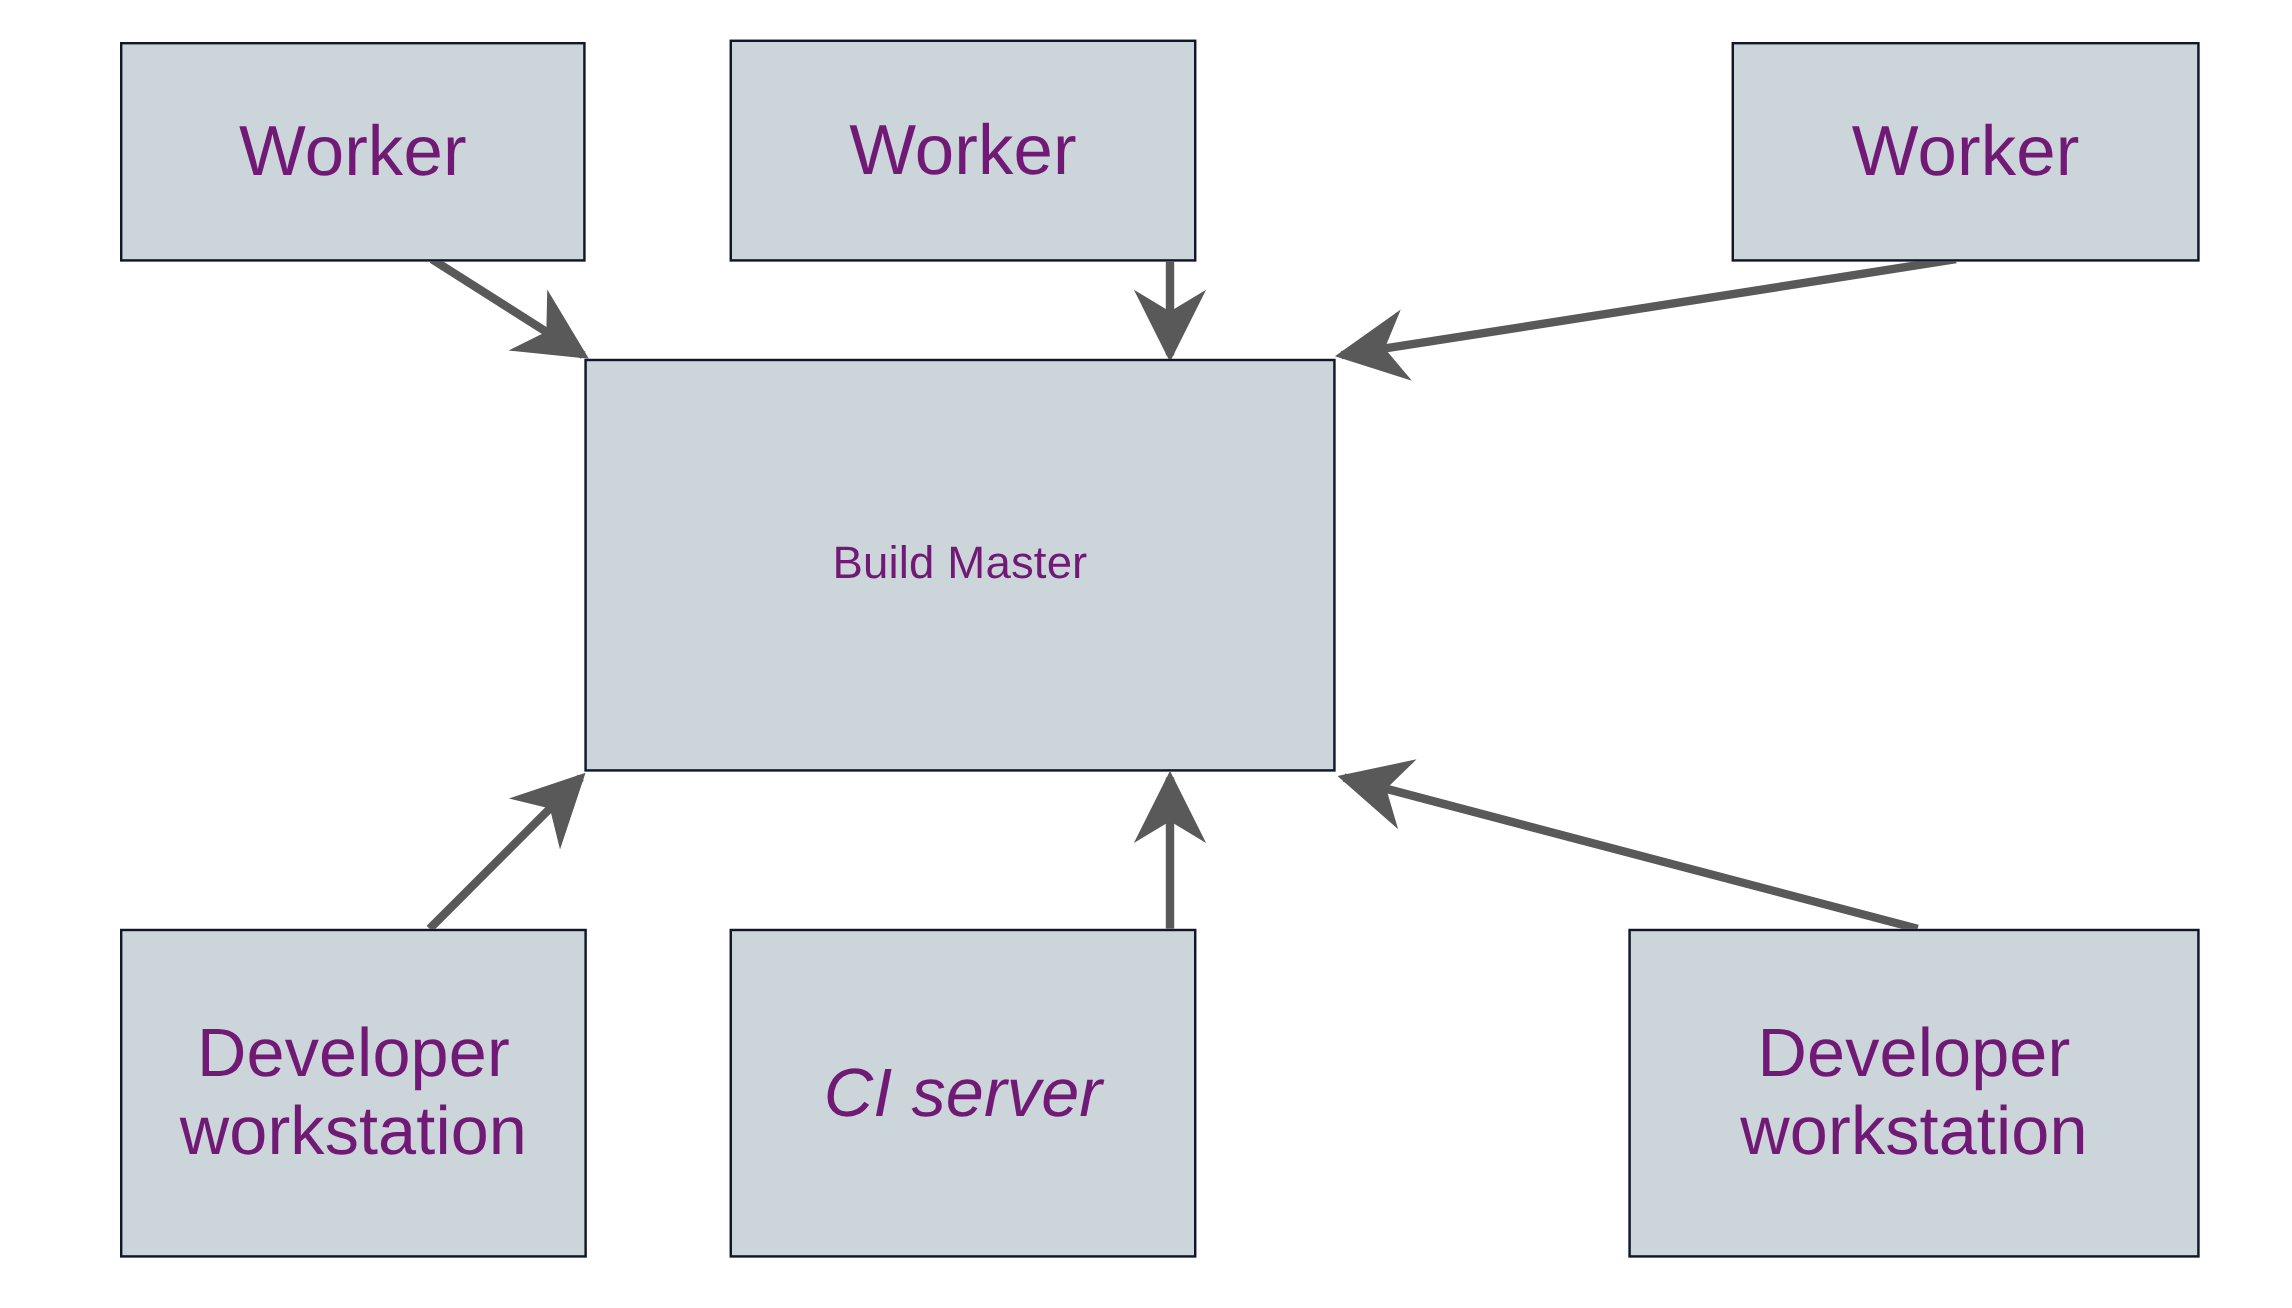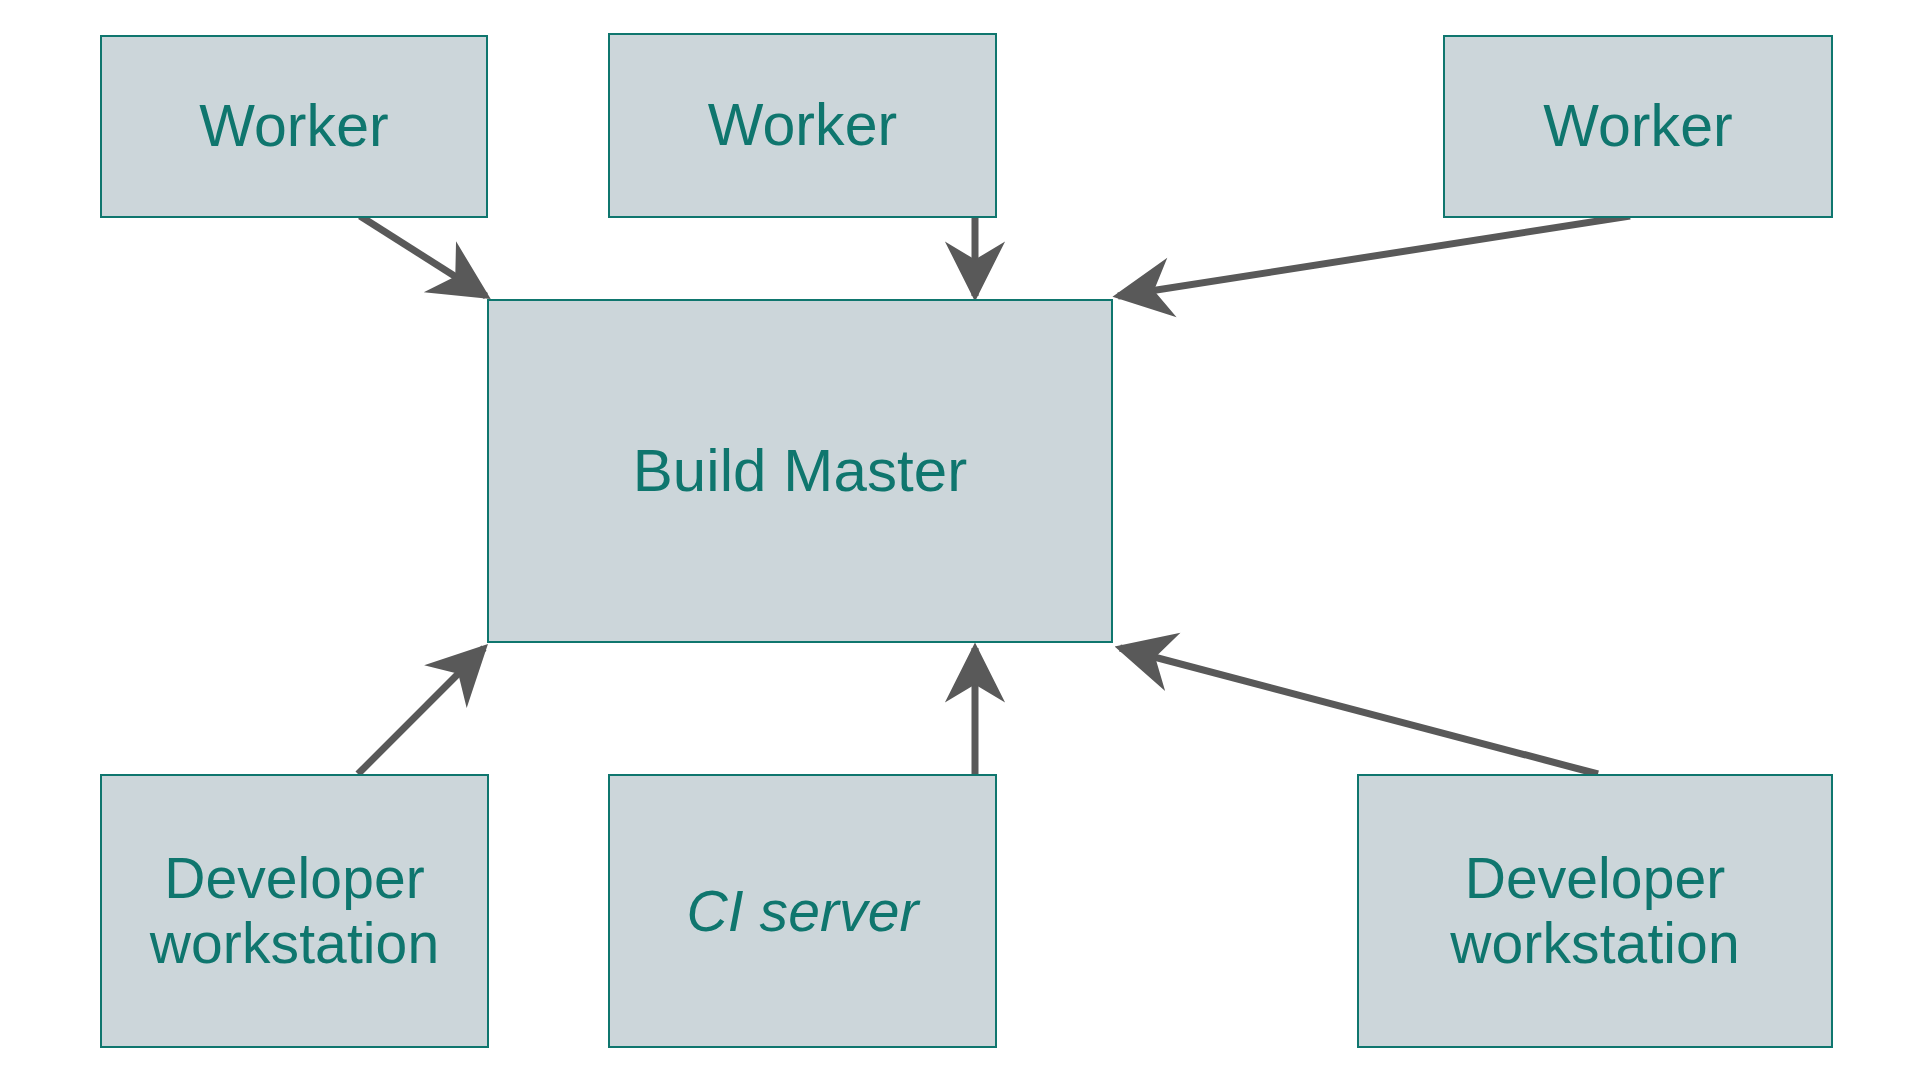--- a/index.html
+++ b/index.html
@@ -23,41 +23,41 @@
     left: 0;
     top: 0;
     width: 1910px;
     height: 1090px;
     pointer-events: none;
   }
   .node {
     position: absolute;
     box-sizing: border-box;
     background: #ccd6da;
-    border: 2px solid #0f766e;
+    border: 2px solid #0f172a;
     display: flex;
     align-items: center;
     justify-content: center;
     text-align: center;
-    color: #0f766e;
+    color: #701a75;
     line-height: 1.14;
     letter-spacing: 0.1px;
   }
   .node-label {
     display: block;
     white-space: pre-line;
     padding: 0 8px;
   }
   
   #node-worker-1 { left: 100px;  top: 35px;  width: 388px; height: 183px; font-size: 59px; }
   #node-worker-2 { left: 608px;  top: 33px;  width: 389px; height: 185px; font-size: 59px; }
   #node-worker-4 { left: 1443px; top: 35px;  width: 390px; height: 183px; font-size: 59px; }
   
   #node-build-master {
-    left: 487px; top: 299px; width: 626px; height: 344px; font-size: 60px;
+    left: 487px; top: 299px; width: 626px; height: 344px; font-size: 38px;
   }
   
   #node-dev-ws-left  { left: 100px;  top: 774px; width: 389px; height: 274px; font-size: 57px; }
   #node-ci-server    { left: 608px;  top: 774px; width: 389px; height: 274px; font-size: 57px; font-style: italic; }
   #node-dev-ws-right { left: 1357px; top: 774px; width: 476px; height: 274px; font-size: 57px; }
 </style>
 </head>
 <body>
 
 <div id="canvas">

